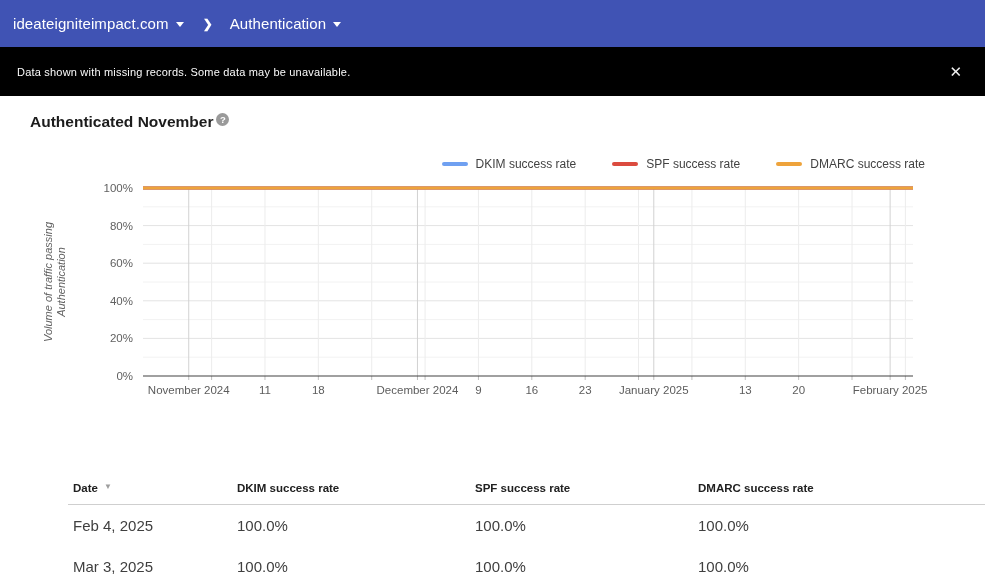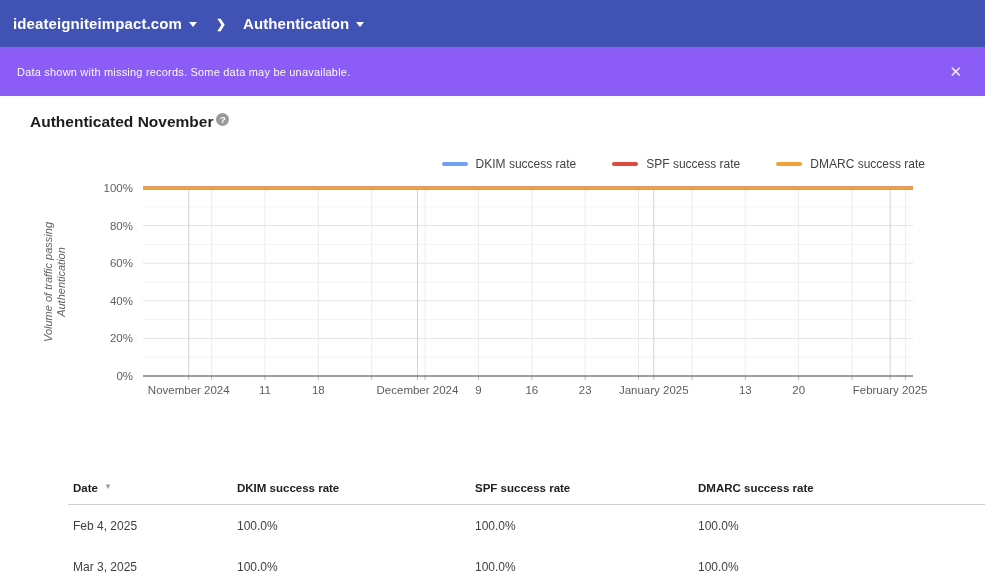--- a/index.html
+++ b/index.html
@@ -3,27 +3,27 @@
 <meta charset="utf-8">
 <style>
   * { margin:0; padding:0; box-sizing:border-box; }
   html,body { width:985px; height:580px; overflow:hidden; background:#fff;
               font-family:"Liberation Sans", sans-serif; }
 
   
   .topbar { height:47px; background:#4053b4; display:flex; align-items:center;
             padding-left:13px; color:#fff; }
   .topbar .dd { display:flex; align-items:center; cursor:pointer; }
-  .topbar .dd-label { font-size:15px; font-weight:700; letter-spacing:.1px; }
+  .topbar .dd-label { font-size:15px; font-weight:400; letter-spacing:.1px; }
   .caret { width:0; height:0; border-left:4px solid transparent; border-right:4px solid transparent;
            border-top:5px solid #fff; margin-left:7px; margin-top:2px; }
   .crumb-sep { color:#fff; font-size:12px; margin:0 17px 0 19px; font-weight:bold; }
 
   
-  .banner { height:49px; background:#8b5cf6; display:flex; align-items:center; }
+  .banner { height:49px; background:#000000; display:flex; align-items:center; }
   .banner-msg { color:#fbfbfb; font-size:11px; padding-left:17px; letter-spacing:.2px; }
   .banner-close { margin-left:auto; margin-right:23px; color:#f0f0f0; font-size:15px;
                   line-height:1; cursor:pointer; background:none; border:none;
                   font-family:"Liberation Sans", sans-serif; }
 
   
   .title-row { display:flex; align-items:flex-start; margin:17px 0 0 30px; height:20px; }
   .page-title { font-size:15.5px; font-weight:bold; color:#1c1c1c; line-height:17px; }
   .help-icon { width:13px; height:13px; border-radius:50%; background:#9a9a9a; color:#fff;
                font-size:9.5px; font-weight:bold; display:flex; align-items:center;
@@ -41,21 +41,21 @@
   svg text { font-family:"Liberation Sans", sans-serif; }
 
   
   .table { margin:62px 0 0 68px; padding-left:0; }
   .thead, .trow { display:grid; grid-template-columns:164px 238px 223px 1fr;
                   align-items:center; padding-left:5px; }
   .thead { height:33px; border-bottom:1px solid #cfcfcf; font-size:11.5px;
            font-weight:bold; color:#212121; }
   .th-date { display:flex; align-items:flex-start; gap:6px; cursor:pointer; }
   .sort-icon { font-size:8px; color:#9e9e9e; }
-  .trow { height:41px; font-size:12px; color:#3f3f3f; }
+  .trow { height:41px; font-size:15px; color:#3f3f3f; }
 </style>
 </head>
 <body>
 
 <div class="topbar">
   <div class="dd">
     <span class="dd-label">ideateigniteimpact.com</span>
     <span class="caret"></span>
   </div>
   <span class="crumb-sep">❯</span>

